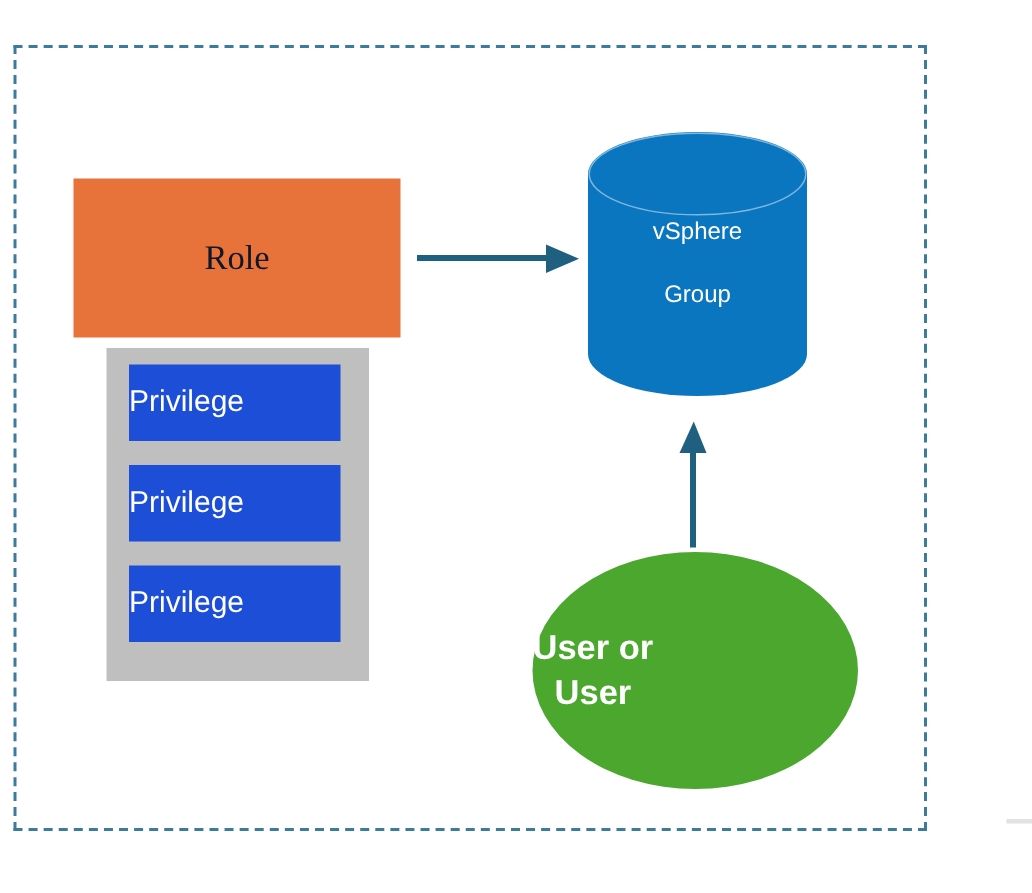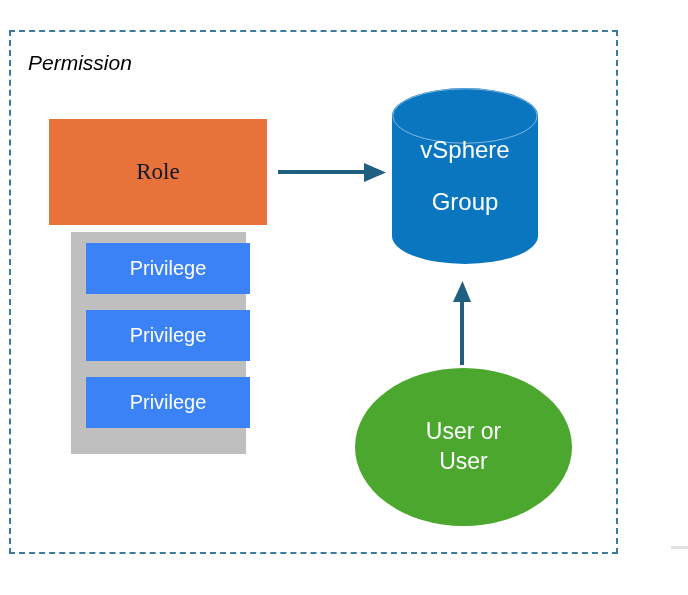--- a/index.html
+++ b/index.html
@@ -71,26 +71,26 @@
     font-size: 23px;
     color: #0f172a;
     font-family: Liberation Serif, serif;
     line-height: 1.1;
   }
 
   
   .privilege-box {
     position: absolute;
     left: 86px;
-    width: 164px;
+    width: 141px;
     height: 51px;
-    background: #3b82f6;
+    background: #1d4ed8;
     display: flex;
     align-items: center;
-    justify-content: center;
+    justify-content: flex-start;
   }
   .privilege-box.p0 { top: 243px; }
   .privilege-box.p1 { top: 310px; }
   .privilege-box.p2 { top: 377px; }
   .privilege-label {
     font-size: 20px;
     color: #ffffff;
     font-family: "Liberation Sans", sans-serif;
     white-space: nowrap;
   }
@@ -108,40 +108,41 @@
     position: absolute;
     left: 0;
     top: 0;
     width: 146px;
     height: 176px;
     display: flex;
     flex-direction: column;
     align-items: center;
     justify-content: center;
     color: #ffffff;
-    font-size: 24px;
+    font-size: 16px;
     font-family: "Liberation Sans", sans-serif;
     line-height: 1.25;
     pointer-events: none;
     gap: 22px;
   }
 
   
   .user-ellipse {
     position: absolute;
     left: 355px;
     top: 368px;
     width: 217px;
     height: 158px;
     border-radius: 50%;
     background: #4BA72D;
     display: flex;
     flex-direction: column;
-    align-items: center;
+    align-items: flex-start;
     justify-content: center;
+    font-weight: bold;
   }
   .user-ellipse-label {
     color: #ffffff;
     font-size: 23px;
     font-family: "Liberation Sans", sans-serif;
     line-height: 1.3;
     text-align: center;
   }
 
   
@@ -164,21 +165,20 @@
     background: #E2E2E2;
   }
 </style>
 </head>
 <body>
 
 <div id="canvas">
 
   <div class="permission-boundary"></div>
 
-  <div class="permission-label">Permission</div>
 
   <div class="privilege-container"></div>
 
   <div class="role-box">
     <span class="role-label">Role</span>
   </div>
 
   <div class="privilege-box p0">
     <span class="privilege-label">Privilege</span>
   </div>

